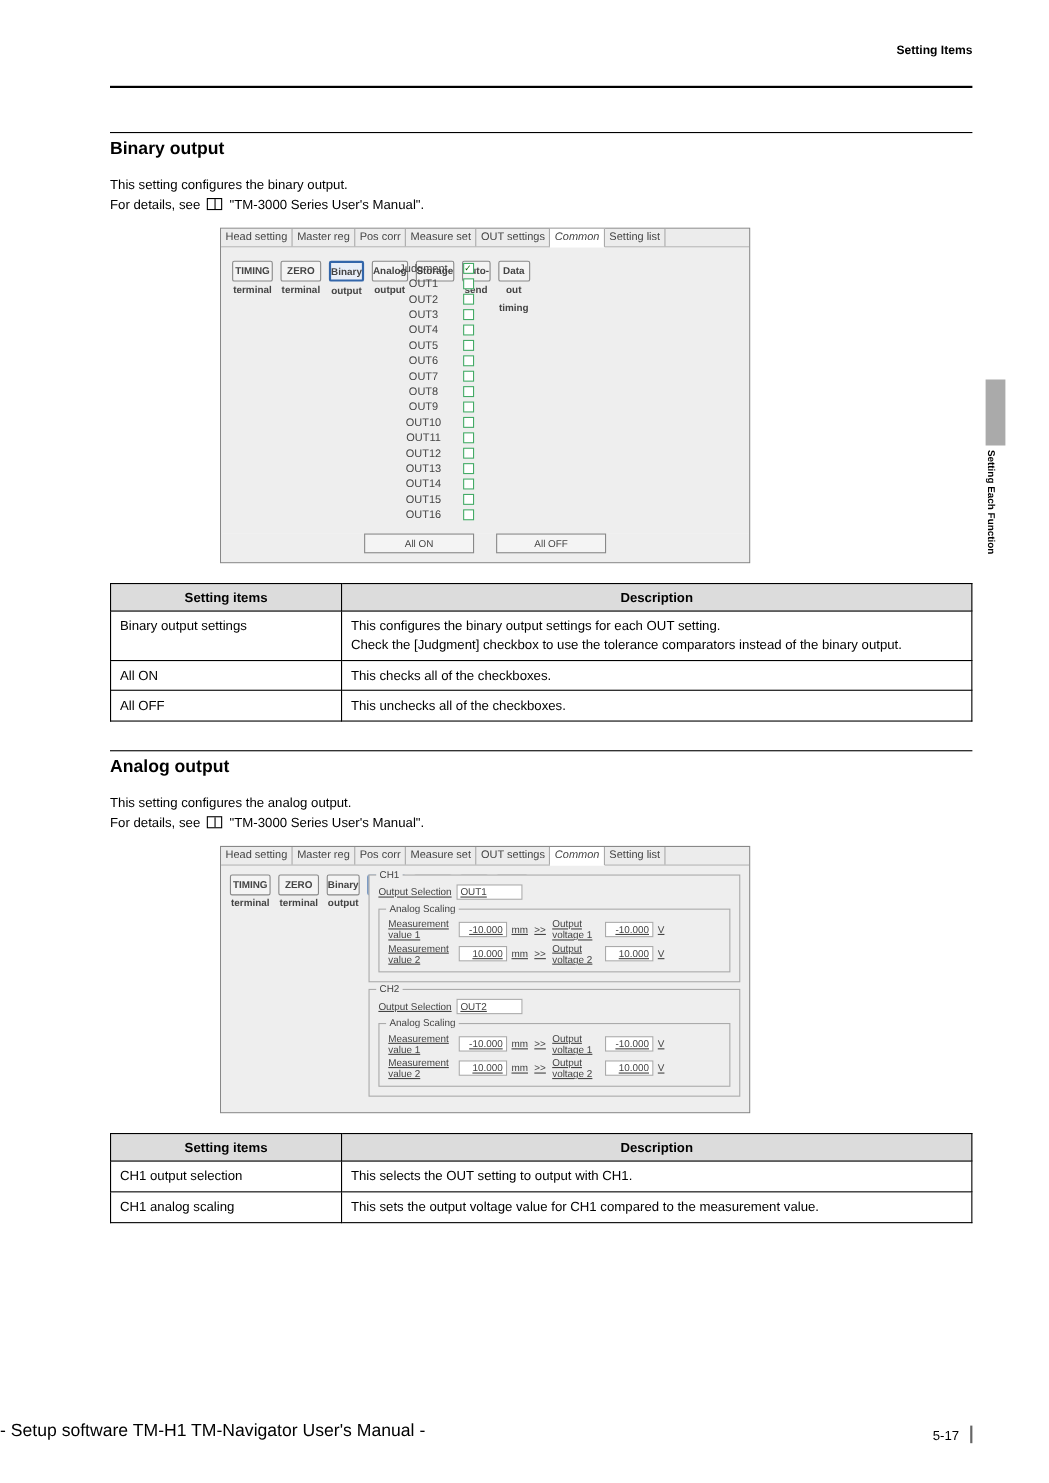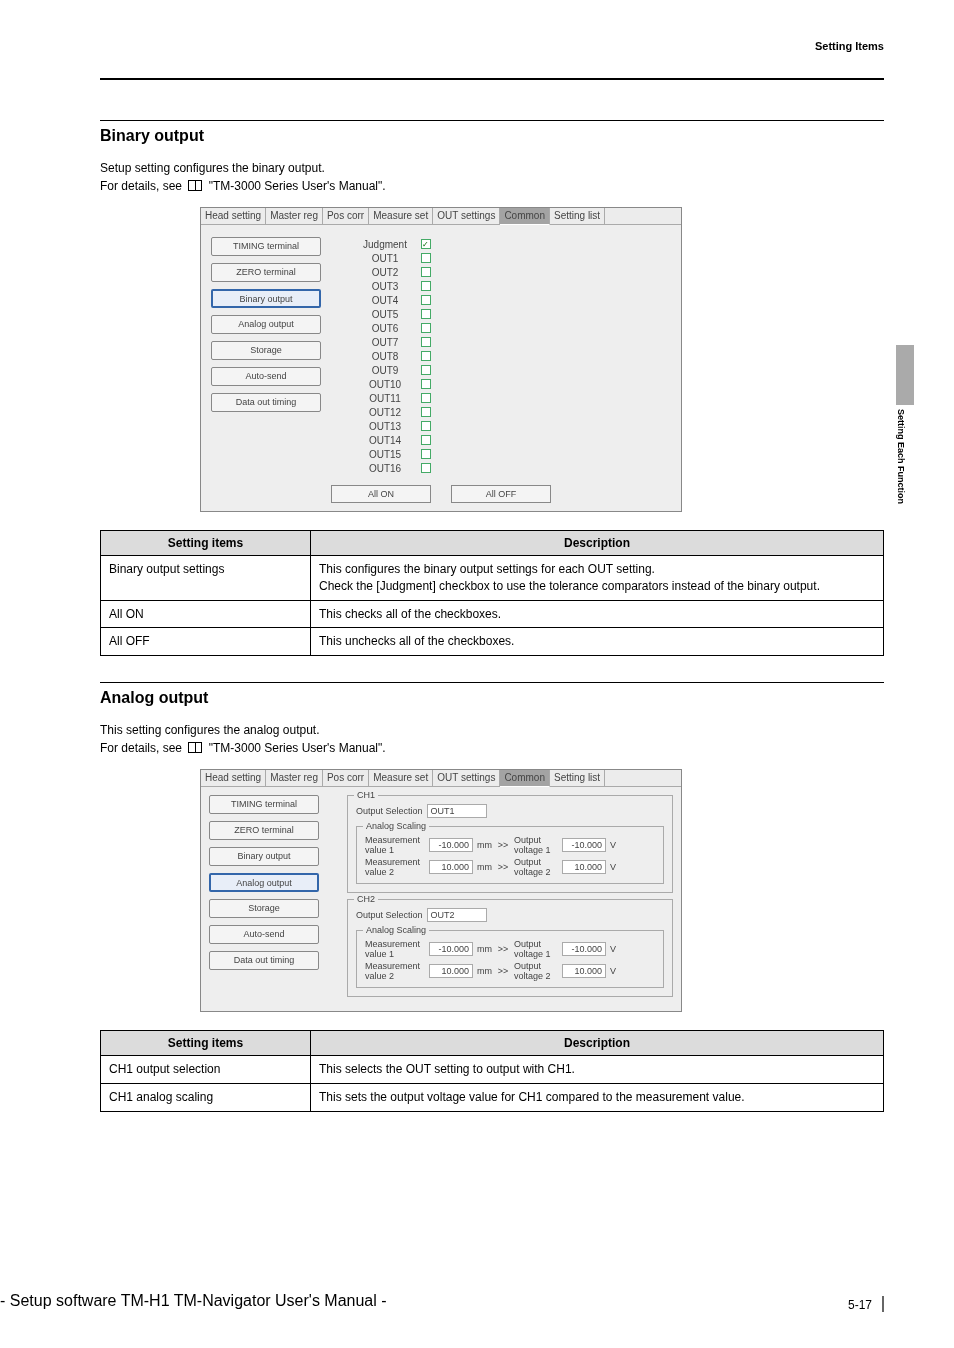--- a/index.html
+++ b/index.html
@@ -15,42 +15,42 @@
   .section-rule { border-top: 1.5px solid #000; margin: 0 0 6px 0; }
   .section-title { font-size: 16px; font-weight: bold; margin-bottom: 14px; }
   .section-desc { font-size: 12px; line-height: 1.5; margin-bottom: 12px; }
   .book-icon { display: inline-block; width: 14px; height: 11px; border: 1px solid #000; position: relative; vertical-align: -1px; margin: 0 3px; }
   .book-icon::after { content: ""; position: absolute; left: 50%; top: 0; bottom: 0; width: 1px; background: #000; }
 
   
   .shot { border: 1px solid #888; width: 482px; margin-left: 100px; font-size: 10px; color: #444; background:#f6f6f6; }
   .tabs { display: flex; border-bottom: 1px solid #aaa; background: #ececec; height: 17px; }
   .tabs .tab { border-right: 1px solid #aaa; padding: 2px 4px; white-space: nowrap; }
-  .tabs .tab.active { background: #a3a3a3; border-bottom: 1px solid #fff; margin-bottom: -1px; }
+  .tabs .tab.active { background: #ffffff; border-bottom: 1px solid #fff; margin-bottom: -1px; font-style: italic; }
   .shot-body { display: flex; padding: 12px 10px 10px 10px; min-height: 230px; background:#eee; }
-  .leftbtns { width: 110px; display: flex; flex-direction: column; gap: 7px; }
+  .leftbtns { width: 110px; display: flex; gap: 7px; font-weight: bold; }
   .leftbtns .btn { border: 1px solid #888; background: #f4f4f4; height: 19px; line-height: 17px; text-align: center; font-size: 9px; border-radius:2px; }
   .leftbtns .btn.active { border: 2px solid #36a; background:#e8eef8; }
   .chklist { margin-left: 40px; }
   .chkrow { display: flex; align-items: center; height: 14px; }
   .chkrow .lbl { width: 60px; text-align: center; padding-right: 12px; font-size: 10px; }
   .chkrow .box { width: 10px; height: 10px; border: 1px solid #4a6; background: #fff; display:inline-block; }
   .chkrow .box.checked::after { content:"✓"; font-size:8px; line-height:8px; color:#060; position:relative; top:-2px; }
   .shot-buttons { display:flex; gap:20px; justify-content:center; padding-bottom:8px; background:#eee; }
   .shot-buttons .sb { border:1px solid #888; background:#f4f4f4; width:100px; height:18px; text-align:center; font-size:9px; line-height:16px; }
 
   
   table.spec { width: 100%; border-collapse: collapse; margin: 18px 0 26px 0; font-size: 12px; }
   table.spec th { background: #dcdcdc; border: 1px solid #000; padding: 5px 8px; font-weight: bold; }
   table.spec td { border: 1px solid #000; padding: 5px 8px; vertical-align: top; line-height: 1.4; }
   table.spec th.col1, table.spec td.col1 { width: 210px; }
 
   
   .shot2-body { display:flex; padding: 8px; background:#eee; min-height:200px; }
-  .cfgright { margin-left: 28px; flex:1; }
+  .cfgright { margin-left: 16px; flex:1;text-decoration:underline; }
   .groupbox { border:1px solid #aaa; padding:6px 8px 8px 8px; margin-bottom:6px; position:relative; background:#eee; }
   .groupbox .gtitle { position:absolute; top:-6px; left:6px; background:#eee; padding:0 3px; font-size:9px; }
   .subgroup { border:1px solid #aaa; padding:6px 8px 4px 8px; margin-top:8px; position:relative; }
   .subgroup .stitle { position:absolute; top:-6px; left:6px; background:#eee; padding:0 3px; font-size:9px; }
   .frow { display:flex; align-items:center; font-size:9px; margin:2px 0; gap:4px; }
   .field { border:1px solid #aaa; background:#fff; height:14px; line-height:12px; padding:0 3px; text-align:right; font-size:9px; }
   .dd { width:60px; text-align:left; }
   .num { width:44px; }
   .arrow { width:14px; text-align:center; }
 
@@ -66,21 +66,21 @@
   <div class="topline"></div>
 
   <div class="sidetab">
     <div class="gray"></div>
     <div class="label">Setting Each Function</div>
   </div>
 
   <div class="section-rule"></div>
   <div class="section-title">Binary output</div>
   <div class="section-desc">
-    <span>Setup setting configures the binary output.</span><br>
+    <span>This setting configures the binary output.</span><br>
     <span>For details, see</span>
     <span class="book-icon"></span>
     <span>"TM-3000 Series User's Manual".</span>
   </div>
 
   <div class="shot">
     <div class="tabs" id="binary-tabs">
         <div class="tab">Head setting</div>
         <div class="tab">Master reg</div>
         <div class="tab">Pos corr</div>

